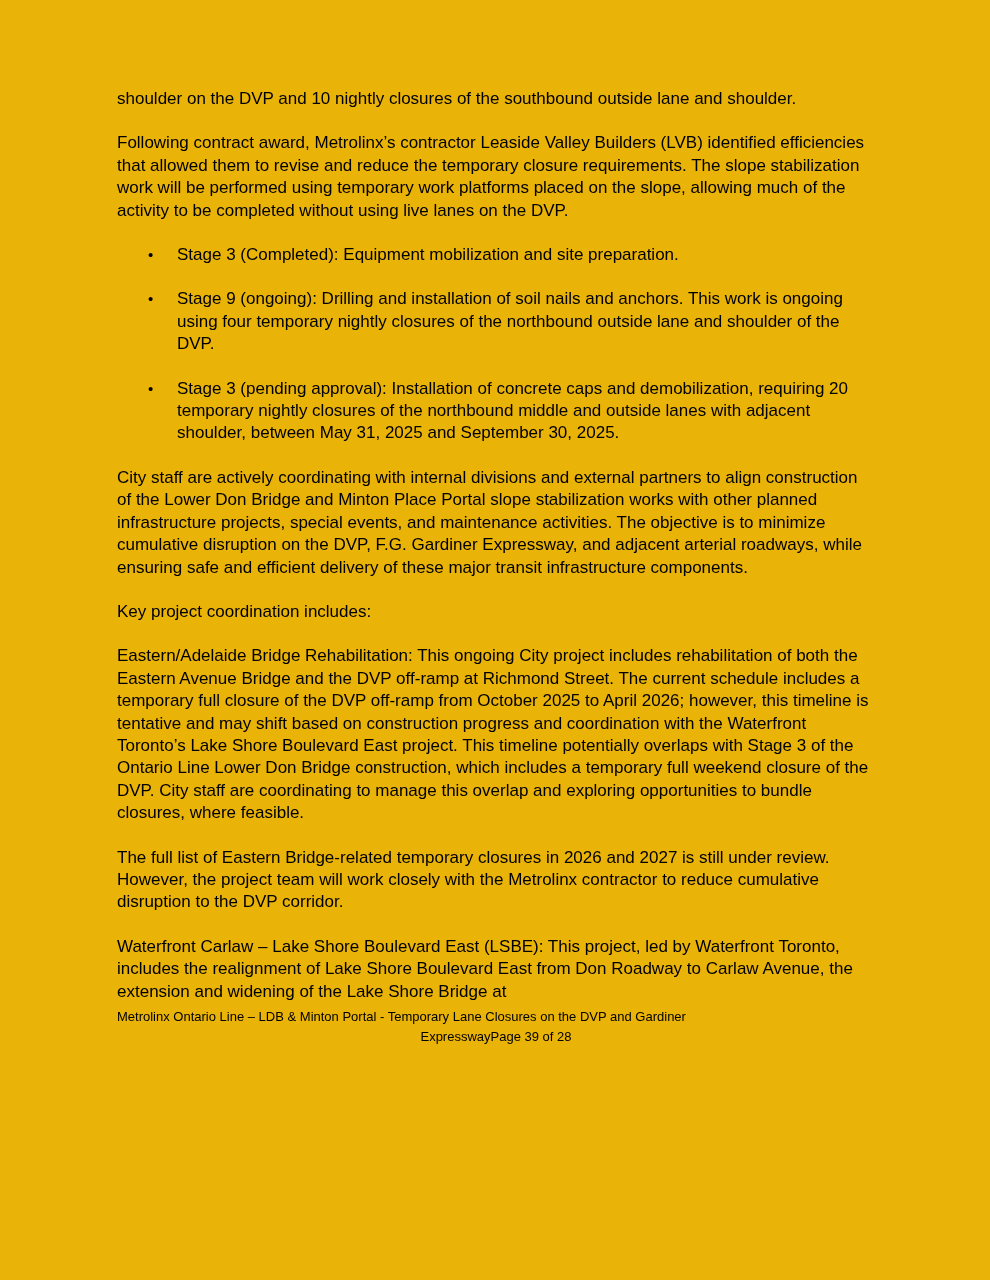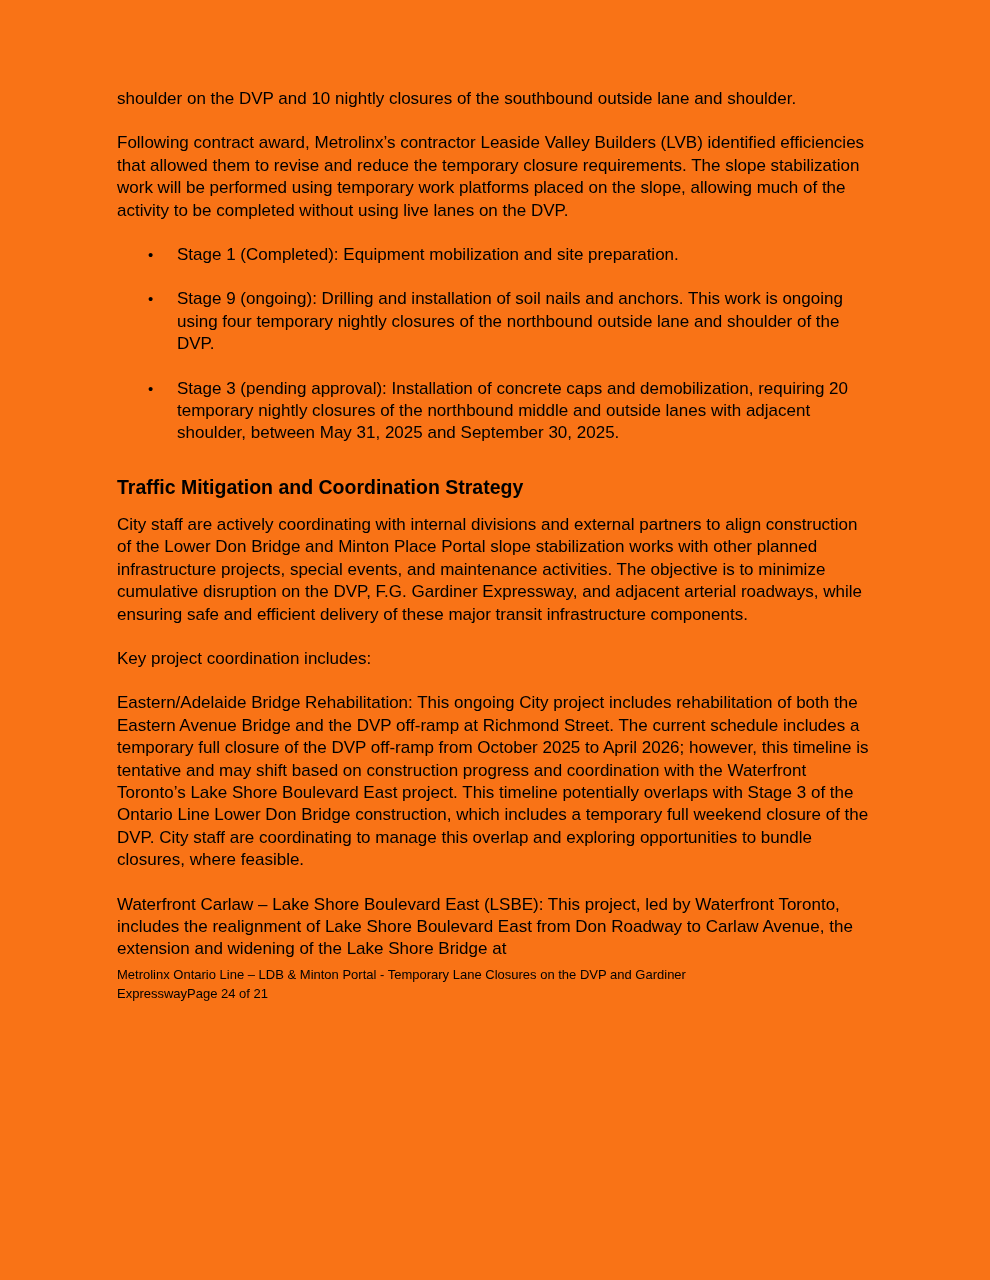--- a/index.html
+++ b/index.html
@@ -1,21 +1,21 @@
 <!DOCTYPE html>
 <html><head>
 <meta charset="utf-8">
 <style>
   * { margin: 0; padding: 0; box-sizing: border-box; }
   html, body { background: #e8e8e8; }
   .page {
     position: relative;
     width: 990px;
     height: 1280px;
-    background: #f97316;
+    background: #eab308;
     color: #000000;
     font-family: "Liberation Sans", "DejaVu Sans", sans-serif;
     overflow: hidden;
     margin: 0 auto;
   }
   .content {
     position: absolute;
     left: 117px;
     top: 88px;
     width: 758px;
@@ -40,63 +40,63 @@
   }
   .lead-underline { }
   .p-last { margin-bottom: 0 !important; }
   .doc-footer {
     margin-top: 4px;
     font-size: 13px;
     line-height: 19.5px;
   }
   .doc-footer .footer-row {
     display: flex;
-    justify-content: flex-start;
+    justify-content: center;
     align-items: baseline;
   }
 </style>
 </head>
 <body>
 
 <div class="page">
   <div class="content">
 
     <p>shoulder on the DVP and 10 nightly closures of the southbound outside lane and shoulder.</p>
 
     <p>Following contract award, Metrolinx’s contractor Leaside Valley Builders (LVB) identified efficiencies that allowed them to revise and reduce the temporary closure requirements. The slope stabilization work will be performed using temporary work platforms placed on the slope, allowing much of the activity to be completed without using live lanes on the DVP.</p>
 
 
     <div class="bullet-list">
       <div class="bullet-row">
         <span class="bullet-marker">•</span>
-        <span class="bullet-text">Stage 1 (Completed): Equipment mobilization and site preparation.</span>
+        <span class="bullet-text">Stage 3 (Completed): Equipment mobilization and site preparation.</span>
       </div>
       <div class="bullet-row">
         <span class="bullet-marker">•</span>
         <span class="bullet-text">Stage 9 (ongoing): Drilling and installation of soil nails and anchors. This work is ongoing using four temporary nightly closures of the northbound outside lane and shoulder of the DVP.</span>
       </div>
       <div class="bullet-row">
         <span class="bullet-marker">•</span>
         <span class="bullet-text">Stage 3 (pending approval): Installation of concrete caps and demobilization, requiring 20 temporary nightly closures of the northbound middle and outside lanes with adjacent shoulder, between May 31, 2025 and September 30, 2025.</span>
       </div>
     </div>
 
-    <h2 class="section-heading">Traffic Mitigation and Coordination Strategy</h2>
 
     <p>City staff are actively coordinating with internal divisions and external partners to align construction of the Lower Don Bridge and Minton Place Portal slope stabilization works with other planned infrastructure projects, special events, and maintenance activities. The objective is to minimize cumulative disruption on the DVP, F.G. Gardiner Expressway, and adjacent arterial roadways, while ensuring safe and efficient delivery of these major transit infrastructure components.</p>
 
     <p>Key project coordination includes:</p>
 
     <p><span class="lead-underline">Eastern/Adelaide Bridge Rehabilitation:</span><span> This ongoing City project includes rehabilitation of both the Eastern Avenue Bridge and the DVP off-ramp at Richmond Street. The current schedule includes a temporary full closure of the DVP off-ramp from October 2025 to April 2026; however, this timeline is tentative and may shift based on construction progress and coordination with the Waterfront Toronto’s Lake Shore Boulevard East project. This timeline potentially overlaps with Stage 3 of the Ontario Line Lower Don Bridge construction, which includes a temporary full weekend closure of the DVP. City staff are coordinating to manage this overlap and exploring opportunities to bundle closures, where feasible.</span></p>
 
+    <p>The full list of Eastern Bridge-related temporary closures in 2026 and 2027 is still under review. However, the project team will work closely with the Metrolinx contractor to reduce cumulative disruption to the DVP corridor.</p>
 
     <p class="p-last"><span class="lead-underline">Waterfront Carlaw – Lake Shore Boulevard East (LSBE):</span><span> This project, led by Waterfront Toronto, includes the realignment of Lake Shore Boulevard East from Don Roadway to Carlaw Avenue, the extension and widening of the Lake Shore Bridge at</span></p>
 
     <div class="doc-footer">
       <div>Metrolinx Ontario Line – LDB &amp; Minton Portal - Temporary Lane Closures on the DVP and Gardiner</div>
       <div class="footer-row">
         <span>Expressway</span>
-        <span>Page 24 of 21</span>
+        <span>Page 39 of 28</span>
       </div>
     </div>
 
   </div>
 </div>
 
 </body></html>

